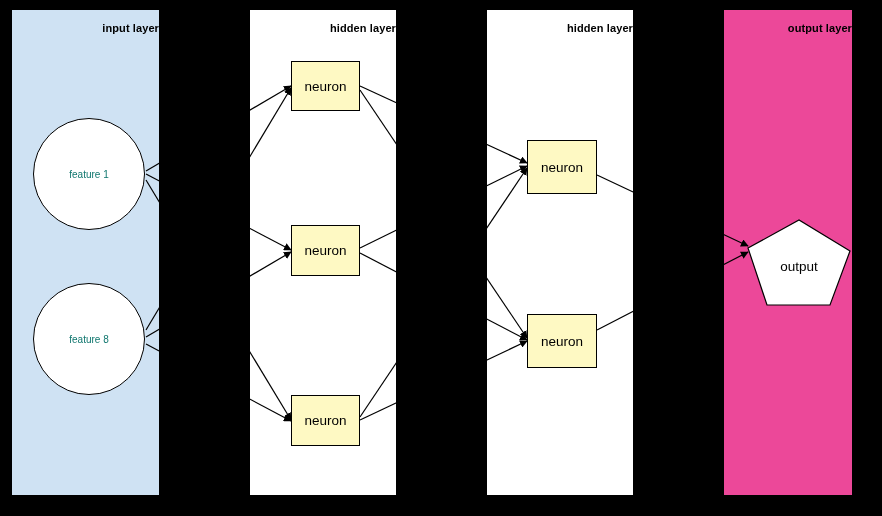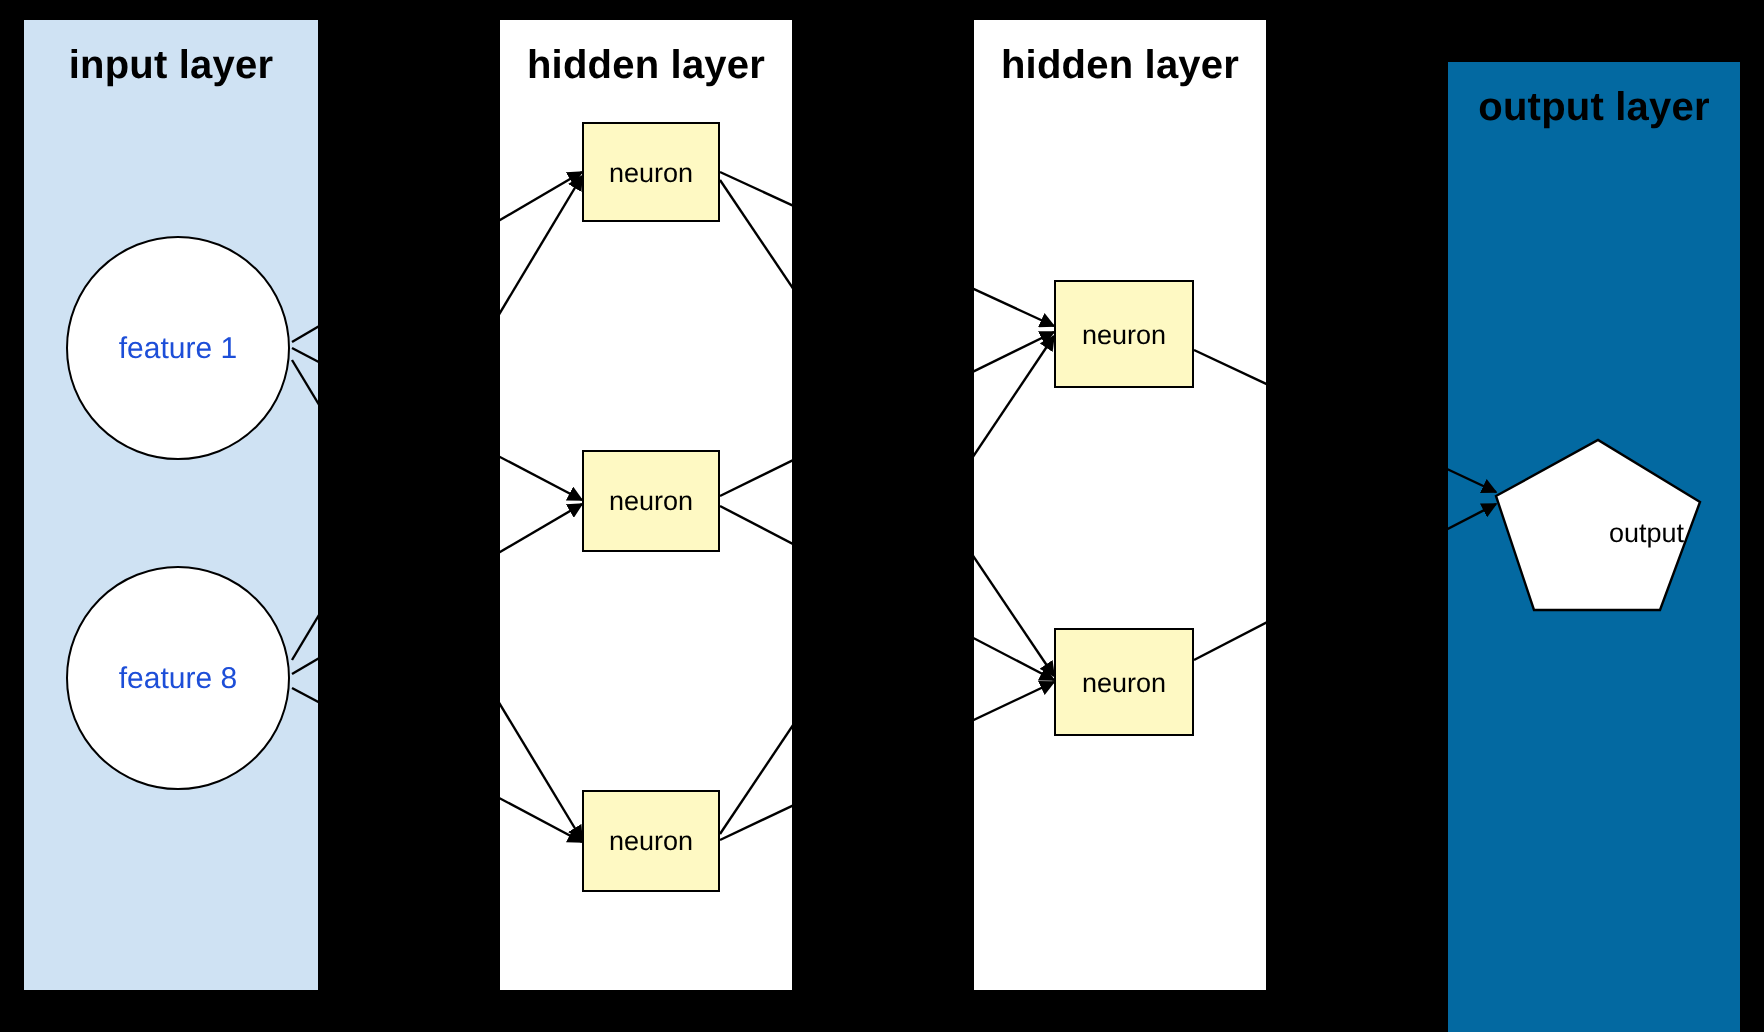--- a/index.html
+++ b/index.html
@@ -15,23 +15,23 @@
     overflow: hidden;
     font-family: "Liberation Sans", sans-serif;
   }
   .layer-box {
     position: absolute;
     box-sizing: border-box;
   }
   .layer-title {
     position: absolute;
     width: 100%;
-    text-align: center;
+    text-align: right;
     font-weight: bold;
-    font-size: 20px;
+    font-size: 11px;
     color: #000000;
     letter-spacing: 0.1px;
   }
   #svg-layer {
     position: absolute;
     left: 0;
     top: 0;
     width: 882px;
     height: 516px;
     pointer-events: none;
@@ -57,40 +57,40 @@
   }
   .feature-circle {
     position: absolute;
     box-sizing: border-box;
     background: #ffffff;
     border: 1.2px solid #000000;
     border-radius: 50%;
     display: flex;
     align-items: center;
     justify-content: center;
-    font-size: 15px;
-    color: #1d4ed8;
+    font-size: 10px;
+    color: #0f766e;
   }
 </style>
 </head>
 <body>
 
 <div id="canvas">
 
   <div id="layers-container">
       <div class="layer-box" style="left: 12px; top: 10px; width: 147px; height: 485px; background: rgb(207, 226, 243);">
         <div class="layer-title" style="top: 12px;">input layer</div>
       </div>
       <div class="layer-box" style="left: 250px; top: 10px; width: 146px; height: 485px; background: rgb(255, 255, 255);">
         <div class="layer-title" style="top: 12px;">hidden layer</div>
       </div>
       <div class="layer-box" style="left: 487px; top: 10px; width: 146px; height: 485px; background: rgb(255, 255, 255);">
         <div class="layer-title" style="top: 12px;">hidden layer</div>
       </div>
-      <div class="layer-box" style="left: 724px; top: 10px; width: 146px; height: 485px; background: #0369a1; margin-top: 21px;">
+      <div class="layer-box" style="left: 724px; top: 10px; width: 128px; height: 485px; background: #ec4899;">
         <div class="layer-title" style="top: 12px;">output layer</div>
       </div>
     </div>
 
   <svg id="svg-layer" viewBox="0 0 882 516" xmlns="http://www.w3.org/2000/svg">
     <defs>
       <marker id="arrow" viewBox="0 0 10 10" refX="9" refY="5" markerWidth="6.5" markerHeight="6.5" orient="auto-start-reverse">
         <path d="M 0 0 L 10 5 L 0 10 z" fill="#000000"></path>
       </marker>
     </defs>
@@ -128,16 +128,16 @@
       </div>
       <div class="neuron-box" style="left: 291px; top: 395px; width: 69px; height: 51px;">
         <span>neuron</span>
       </div>
       <div class="neuron-box" style="left: 527px; top: 140px; width: 70px; height: 54px;">
         <span>neuron</span>
       </div>
       <div class="neuron-box" style="left: 527px; top: 314px; width: 70px; height: 54px;">
         <span>neuron</span>
       </div>
-      <div class="node-label" style="left: 722px; top: 259px; width: 120px; text-align: right;">output</div>
+      <div class="node-label" style="left: 739px; top: 259px; width: 120px;">output</div>
     </div>
 
 </div>
 
 </body></html>

